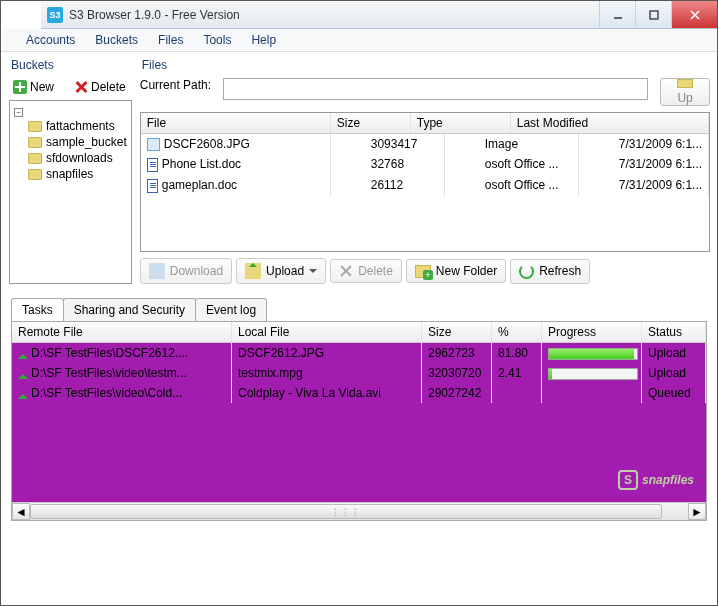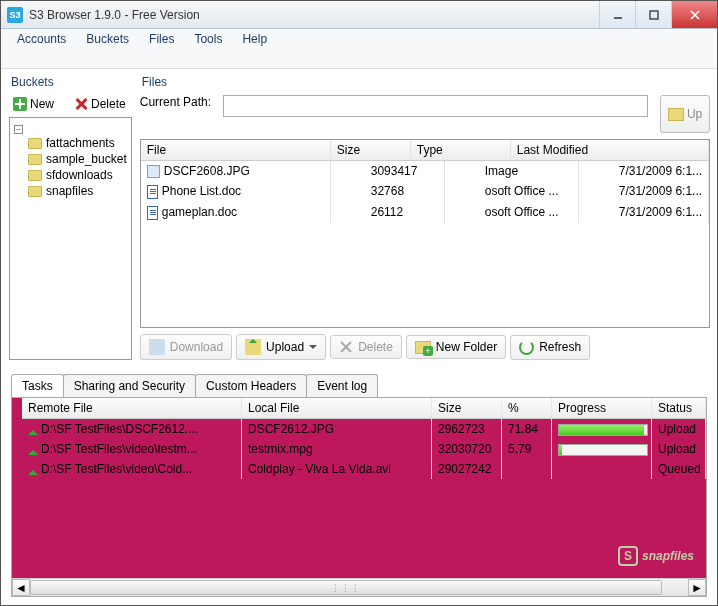--- a/index.html
+++ b/index.html
@@ -1,28 +1,28 @@
 <!DOCTYPE html>
 <html><head>
 <meta charset="utf-8">
 <style>
 * { box-sizing: border-box; margin: 0; padding: 0; font-family: "Segoe UI", Tahoma, sans-serif; font-size: 12px; }
 body { background: #fff; width: 718px; height: 606px; overflow: hidden; border: 1px solid #555; }
 
 
-.titlebar { height: 28px; background: linear-gradient(#f7f7f7,#e2e9f0); display: flex; align-items: center; border-bottom: 1px solid #b5c4d8; }
+.titlebar { height: 28px; background: linear-gradient(#f7f7f7,#e2e9f0); display: flex; align-items: center; border-bottom: 1px solid #b5c4d8; margin-left: 40px; }
 .titlebar .icon { width: 16px; height: 16px; margin: 0 6px; background:#2aa8e0; border-radius:2px; display:flex;align-items:center;justify-content:center;color:#fff;font-size:9px;font-weight:bold; }
 .titlebar .title { flex: 1; color:#333; }
 .winbtns { display:flex; height:100%; }
 .winbtn { width: 36px; display:flex; align-items:center; justify-content:center; border-left:1px solid #c7d2de; background:linear-gradient(#f2f6fb,#dde7f2); }
 .winbtn.close { background:linear-gradient(#e88,#c33); color:#fff; width:46px; }
 .winbtn svg { width:10px; height:10px; }
 
 
-.menubar { height: 40px; display:flex; padding: 0 6px; background:#f7f8fa; border-bottom:1px solid #ddd; }
+.menubar { height: 23px; display:flex; align-items:center; padding: 0 15px; background:#f7f8fa; border-bottom:1px solid #ddd; }
 .menubar .menuitem { padding: 3px 10px; color:#1a3d6e; }
 
 
 .mainrow { display:flex; padding: 4px 8px 0 8px; gap:8px; }
 .panel-label { color:#1a3d6e; padding:2px 0 4px 2px; }
 
 
 .buckets { width: 196px; display:flex; flex-direction:column; }
 .buckets-toolbar { display:flex; align-items:center; gap:12px; padding:2px 0 4px 0; }
 .tbtn { display:flex; align-items:center; gap:3px; padding:2px 4px; }
@@ -36,24 +36,24 @@
 .tree { flex:1; border:1px solid #999; background:#fff; padding:6px 4px; height: 204px; overflow:auto; }
 .tree-item { display:flex; align-items:center; gap:4px; padding:1px 0 1px 14px; }
 .tree-item.root { padding-left:0; }
 .expander { width:9px;height:9px;border:1px solid #888;display:flex;align-items:center;justify-content:center;font-size:8px;line-height:1;color:#555;}
 .folder-ico { width:14px;height:11px;background:#e8d87a;border:1px solid #c8b850;border-radius:1px; }
 
 
 .files { flex:1; display:flex; flex-direction:column; }
 .pathrow { display:flex; align-items:flex-start; gap:12px; padding:2px 0 6px 0; }
 .pathrow input { flex:1; height:22px; border:1px solid #aaa; padding:0 4px; }
-.upbtn { width:50px; height:38px; border:1px solid #bbb; border-radius:3px; background:linear-gradient(#fdfdfd,#eee); display:flex;align-items:center;justify-content:center;gap:3px;color:#888; }
+.upbtn { width:50px; height:28px; border:1px solid #bbb; border-radius:3px; background:linear-gradient(#fdfdfd,#eee); display:flex;align-items:center;justify-content:center;gap:3px;color:#888;flex-direction:column; }
 .folder-up-ico { width:16px;height:13px;background:#e8d87a;border:1px solid #c8b850; }
 
-.filetable { border:1px solid #999; background:#fff; height:189px; overflow:auto; }
+.filetable { border:1px solid #999; background:#fff; height:140px; overflow:auto; }
 .ft-head { display:flex; background:linear-gradient(#fdfdfd,#ececec); border-bottom:1px solid #ccc; }
 .ft-head > div, .ft-row > div { padding:3px 6px; border-right:1px solid #e2e2e2; overflow:hidden; white-space:nowrap; text-overflow:ellipsis; }
 .col-file { width:190px; } .col-size { width:80px; } .col-type { width:100px; } .col-mod { flex:1; }
 .ft-row { display:flex;gap:34px; }
 .file-ico { display:inline-block;width:13px;height:13px;border:1px solid #6da3d6;background:#dceaf7;margin-right:4px;vertical-align:middle; }
 .doc-ico { display:inline-block;width:11px;height:14px;border:1px solid #3a63b0;background:#fff;margin-right:4px;vertical-align:middle;position:relative; }
 .doc-ico::after{content:"";position:absolute;left:2px;top:3px;width:6px;height:1px;background:#3a63b0;box-shadow:0 2px #3a63b0,0 4px #3a63b0;}
 
 .files-toolbar { display:flex; gap:4px; padding:6px 0 0 0; align-items:center; }
 .bigbtn { display:flex;align-items:center;gap:5px;padding:4px 8px;border:1px solid #ccc;border-radius:3px;background:linear-gradient(#fdfdfd,#f0f0f0); }
@@ -66,21 +66,21 @@
 .del-ico::after{transform:rotate(-45deg);}
 .newf-ico{width:16px;height:13px;background:#e8d87a;border:1px solid #c8b850;position:relative;}
 .newf-ico::after{content:"+";position:absolute;right:-3px;bottom:-3px;width:10px;height:10px;background:#4a4;color:#fff;font-size:9px;line-height:10px;text-align:center;border-radius:2px;}
 .ref-ico{width:15px;height:15px;border:2px solid #3a3;border-radius:50%;border-top-color:transparent;}
 .caret{display:inline-block;border:4px solid transparent;border-top-color:#555;margin-top:4px;}
 
 
 .tabstrip { display:flex; padding:14px 10px 0 10px; }
 .tab { padding:4px 10px; border:1px solid #aaa; border-bottom:none; background:#f4f4f4; border-radius:3px 3px 0 0; position:relative; margin-right:-1px; }
 .tab.active { background:#fff; z-index:2; }
-.tabpanel { margin:0 10px 8px 10px; border:1px solid #aaa; background:#be185d; height:200px; position:relative; overflow:hidden;padding-left:10px; }
+.tabpanel { margin:0 10px 8px 10px; border:1px solid #aaa; background:#a21caf; height:200px; position:relative; overflow:hidden; }
 .tk-head { display:flex; background:linear-gradient(#fdfdfd,#ececec); border-bottom:1px solid #ccc; }
 .tk-head > div, .tk-row > div { padding:3px 6px; border-right:1px solid #e6e6e6; overflow:hidden; white-space:nowrap; }
 .c-rem{width:220px;} .c-loc{width:190px;} .c-sz{width:70px;} .c-pct{width:50px;} .c-prog{width:100px;} .c-st{flex:1;}
 .tk-row { display:flex; }
 .up-arrow{display:inline-block;width:0;height:0;border:5px solid transparent;border-bottom-color:#3a3;margin-right:3px;vertical-align:middle;}
 .pbar{display:inline-block;width:90px;height:12px;border:1px solid #9a9;background:#f4f4f4;vertical-align:middle;}
 .pbar > i{display:block;height:100%;background:linear-gradient(#9e6,#4c2);}
 .watermark { position:absolute; right:12px; bottom:30px; color:#bfcfa5; font-size:18px; font-style:italic; font-weight:bold; display:flex;align-items:center;gap:4px;}
 .watermark .wmico{width:20px;height:20px;border:2px solid #bfcfa5;border-radius:4px;display:flex;align-items:center;justify-content:center;font-size:12px;font-style:normal;}
 
@@ -220,47 +220,46 @@
           <span class="ref-ico"></span>
           <span>Refresh</span>
         </div>
     </div>
   </div>
 </div>
 
 <div class="tabstrip">
   <div class="tab active">Tasks</div>
   <div class="tab">Sharing and Security</div>
-  <div class="tab">Custom Headers</div>
   <div class="tab">Event log</div>
 </div>
 
 <div class="tabpanel">
   <div class="tk-head">
     <div class="c-rem">Remote File</div>
     <div class="c-loc">Local File</div>
     <div class="c-sz">Size</div>
     <div class="c-pct">%</div>
     <div class="c-prog">Progress</div>
     <div class="c-st">Status</div>
   </div>
 
   <div class="tk-row">
     <div class="c-rem"><span class="up-arrow"></span><span>D:\SF TestFiles\DSCF2612....</span></div>
     <div class="c-loc">DSCF2612.JPG</div>
     <div class="c-sz">2962723</div>
-    <div class="c-pct">71.84</div>
+    <div class="c-pct">81.80</div>
     <div class="c-prog"><span class="pbar"><i style="width:96.22%"></i></span></div>
     <div class="c-st">Upload</div>
   </div>
   <div class="tk-row">
     <div class="c-rem"><span class="up-arrow"></span><span>D:\SF TestFiles\video\testm...</span></div>
     <div class="c-loc">testmix.mpg</div>
     <div class="c-sz">32030720</div>
-    <div class="c-pct">5.79</div>
+    <div class="c-pct">2.41</div>
     <div class="c-prog"><span class="pbar"><i style="width:3.12%"></i></span></div>
     <div class="c-st">Upload</div>
   </div>
   <div class="tk-row">
     <div class="c-rem"><span class="up-arrow"></span><span>D:\SF TestFiles\video\Cold...</span></div>
     <div class="c-loc">Coldplay - Viva La Vida.avi</div>
     <div class="c-sz">29027242</div>
     <div class="c-pct"></div>
     <div class="c-prog"></div>
     <div class="c-st">Queued</div>

